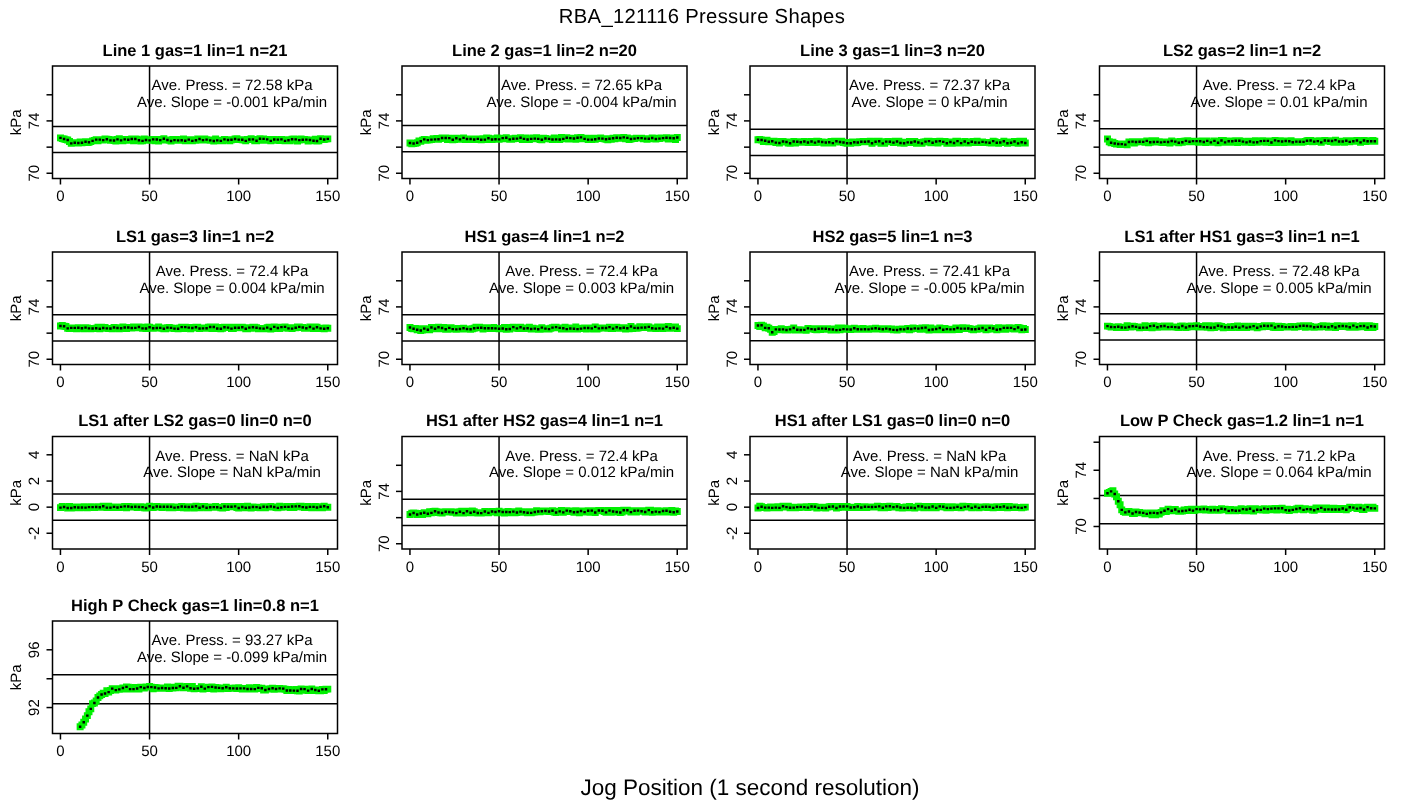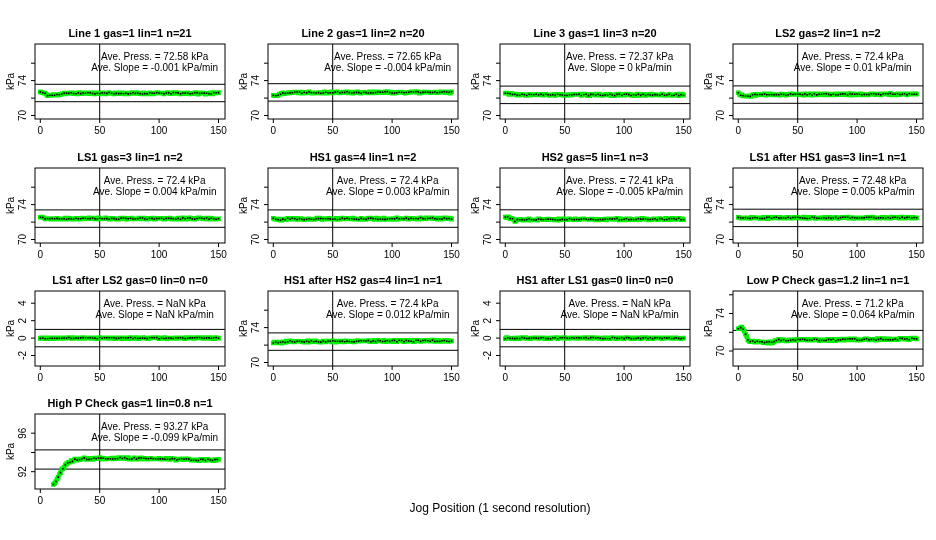--- a/index.html
+++ b/index.html
@@ -1,27 +1,28 @@
 <!DOCTYPE html>
 <html><head>
 <meta charset="utf-8">
 <style>
   html,body{margin:0;padding:0;background:#ffffff;}
   .canvas{position:relative;width:936px;height:540px;background:#ffffff;overflow:hidden;
           font-family:"Liberation Sans","DejaVu Sans",sans-serif;color:#000;}
   .main-title{position:absolute;top:3px;left:0;width:936px;text-align:center;
               font-size:13.5px;letter-spacing:0.2px;}
-  .xlabel{position:absolute;top:501px;left:200px;width:600px;text-align:center;font-size:12px;}
+  .xlabel{position:absolute;top:517px;left:200px;width:600px;text-align:center;font-size:15px;}
   svg{position:absolute;top:0;left:0;}
   svg text{font-family:"Liberation Sans","DejaVu Sans",sans-serif;fill:#000;}
 </style>
 </head>
 <body>
 
 <div class="canvas">
+  <div class="main-title">RBA_121116  Pressure Shapes</div>
   <svg id="panels" width="936" height="540" viewBox="0 0 936 540">
       <g>
         <text x="130" y="37" font-size="11" text-anchor="middle" font-weight="bold">Line 1 gas=1 lin=1 n=21</text>
         <line x1="35" x2="225" y1="101.7" y2="101.7" stroke="#000000" stroke-width="1"></line>
         <line x1="35" x2="225" y1="84.3" y2="84.3" stroke="#000000" stroke-width="1"></line>
         <line x1="99.7" x2="99.7" y1="44" y2="119" stroke="#000000" stroke-width="1"></line>
         <path d="M40.3 91.9h.05M41.5 92.4h.05M42.7 92.7h.05M43.9 93.1h.05M45.1 93.3h.05M46.3 94.3h.05M47.5 95.6h.05M48.7 95.4h.05M49.8 95.2h.05M51.0 95.4h.05M52.2 95.3h.05M53.4 94.6h.05M54.6 95.2h.05M55.8 94.8h.05M57.0 94.5h.05M58.2 95.1h.05M59.3 94.8h.05M60.5 94.4h.05M61.7 93.9h.05M62.9 93.7h.05M64.1 93.1h.05M65.3 93.9h.05M66.5 93.1h.05M67.7 93.2h.05M68.8 93.4h.05M70.0 92.7h.05M71.2 92.8h.05M72.4 92.9h.05M73.6 93.6h.05M74.8 93.1h.05M76.0 93.7h.05M77.2 94.0h.05M78.3 92.9h.05M79.5 92.5h.05M80.7 93.6h.05M81.9 93.8h.05M83.1 92.9h.05M84.3 93.5h.05M85.5 93.2h.05M86.7 93.2h.05M87.8 92.7h.05M89.0 93.8h.05M90.2 92.7h.05M91.4 92.8h.05M92.6 93.5h.05M93.8 94.0h.05M95.0 93.9h.05M96.2 92.7h.05M97.3 93.3h.05M98.5 93.2h.05M99.7 93.6h.05M100.9 93.3h.05M102.1 92.9h.05M103.3 93.9h.05M104.5 93.0h.05M105.7 94.0h.05M106.8 93.4h.05M108.0 93.1h.05M109.2 92.5h.05M110.4 93.4h.05M111.6 93.3h.05M112.8 93.5h.05M114.0 94.0h.05M115.2 92.9h.05M116.3 93.4h.05M117.5 92.9h.05M118.7 93.6h.05M119.9 93.2h.05M121.1 93.5h.05M122.3 92.7h.05M123.5 93.8h.05M124.7 93.9h.05M125.8 93.1h.05M127.0 93.1h.05M128.2 93.9h.05M129.4 93.5h.05M130.6 93.5h.05M131.8 92.6h.05M133.0 92.7h.05M134.2 93.1h.05M135.3 93.4h.05M136.5 92.6h.05M137.7 93.1h.05M138.9 93.4h.05M140.1 93.6h.05M141.3 93.3h.05M142.5 94.0h.05M143.7 92.7h.05M144.8 93.6h.05M146.0 93.4h.05M147.2 93.9h.05M148.4 93.9h.05M149.6 92.9h.05M150.8 93.2h.05M152.0 93.3h.05M153.2 93.9h.05M154.3 93.2h.05M155.5 93.1h.05M156.7 92.7h.05M157.9 92.5h.05M159.1 93.1h.05M160.3 93.1h.05M161.5 93.2h.05M162.7 93.3h.05M163.8 93.9h.05M165.0 93.0h.05M166.2 93.0h.05M167.4 92.5h.05M168.6 92.9h.05M169.8 93.8h.05M171.0 93.8h.05M172.2 93.0h.05M173.3 92.5h.05M174.5 93.5h.05M175.7 92.6h.05M176.9 93.5h.05M178.1 92.9h.05M179.3 93.0h.05M180.5 93.9h.05M181.7 93.6h.05M182.8 93.0h.05M184.0 93.3h.05M185.2 93.1h.05M186.4 93.7h.05M187.6 92.9h.05M188.8 93.6h.05M190.0 93.9h.05M191.2 93.2h.05M192.3 93.5h.05M193.5 93.8h.05M194.7 92.8h.05M195.9 92.6h.05M197.1 92.9h.05M198.3 94.1h.05M199.5 93.4h.05M200.7 92.7h.05M201.8 93.2h.05M203.0 93.0h.05M204.2 93.1h.05M205.4 94.1h.05M206.6 93.3h.05M207.8 93.3h.05M209.0 93.8h.05M210.2 92.8h.05M211.3 94.0h.05M212.5 93.9h.05M213.7 92.5h.05M214.9 93.1h.05M216.1 93.0h.05M217.3 92.7h.05M218.5 92.6h.05" stroke="#00F000" stroke-width="4.6" stroke-linecap="square" fill="none"></path>
         <path d="M40.3 91.9h.05M42.7 92.7h.05M45.1 93.3h.05M47.5 95.6h.05M49.8 95.2h.05M52.2 95.3h.05M54.6 95.2h.05M57.0 94.5h.05M59.3 94.8h.05M61.7 93.9h.05M64.1 93.1h.05M66.5 93.1h.05M68.8 93.4h.05M71.2 92.8h.05M73.6 93.6h.05M76.0 93.7h.05M78.3 92.9h.05M80.7 93.6h.05M83.1 92.9h.05M85.5 93.2h.05M87.8 92.7h.05M90.2 92.7h.05M92.6 93.5h.05M95.0 93.9h.05M97.3 93.3h.05M99.7 93.6h.05M102.1 92.9h.05M104.5 93.0h.05M106.8 93.4h.05M109.2 92.5h.05M111.6 93.3h.05M114.0 94.0h.05M116.3 93.4h.05M118.7 93.6h.05M121.1 93.5h.05M123.5 93.8h.05M125.8 93.1h.05M128.2 93.9h.05M130.6 93.5h.05M133.0 92.7h.05M135.3 93.4h.05M137.7 93.1h.05M140.1 93.6h.05M142.5 94.0h.05M144.8 93.6h.05M147.2 93.9h.05M149.6 92.9h.05M152.0 93.3h.05M154.3 93.2h.05M156.7 92.7h.05M159.1 93.1h.05M161.5 93.2h.05M163.8 93.9h.05M166.2 93.0h.05M168.6 92.9h.05M171.0 93.8h.05M173.3 92.5h.05M175.7 92.6h.05M178.1 92.9h.05M180.5 93.9h.05M182.8 93.0h.05M185.2 93.1h.05M187.6 92.9h.05M190.0 93.9h.05M192.3 93.5h.05M194.7 92.8h.05M197.1 92.9h.05M199.5 93.4h.05M201.8 93.2h.05M204.2 93.1h.05M206.6 93.3h.05M209.0 93.8h.05M211.3 94.0h.05M213.7 92.5h.05M216.1 93.0h.05M218.5 92.6h.05" stroke="#000000" stroke-width="1.6" stroke-linecap="square" fill="none"></path>
         <rect x="35" y="44" width="190" height="75" fill="none" stroke="#000000" stroke-width="1"></rect>
         <line x1="31" x2="35" y1="115.5" y2="115.5" stroke="#000000"></line>

